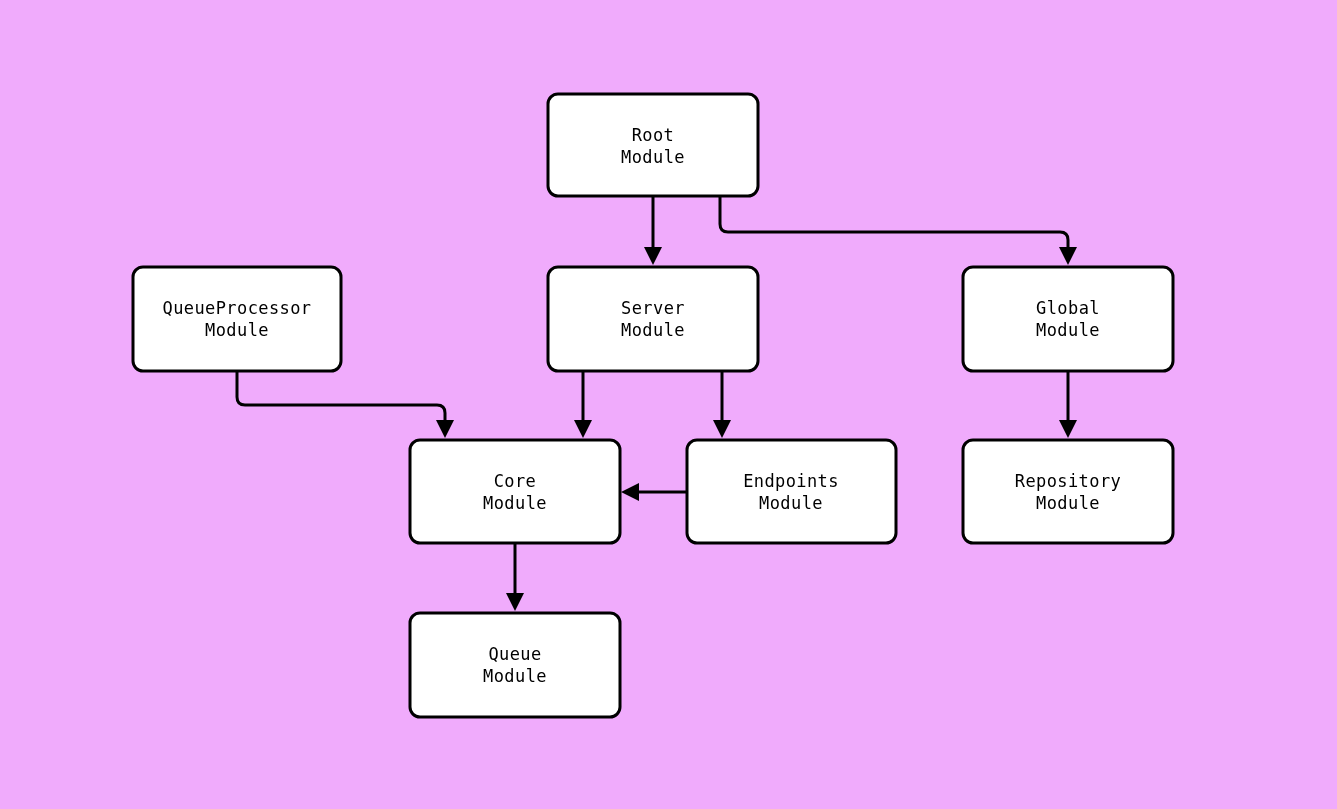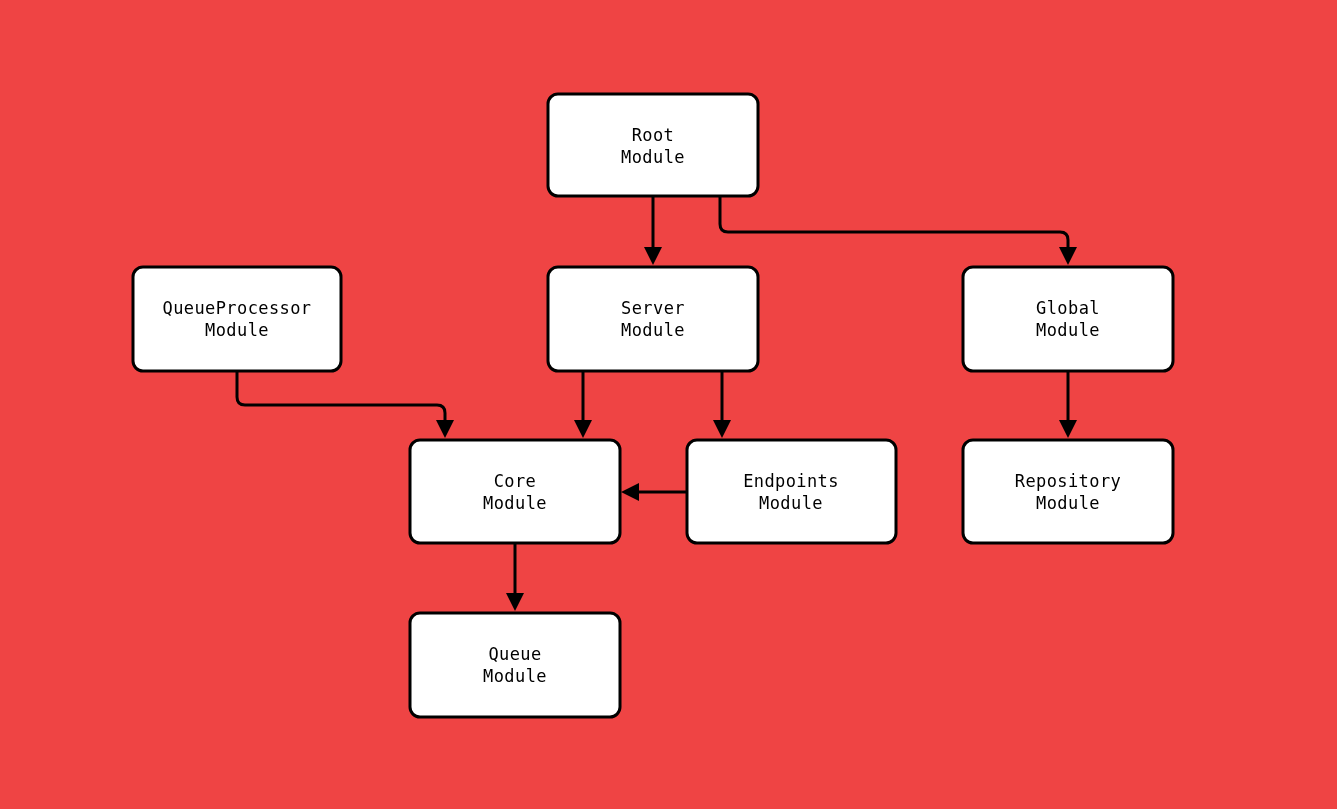--- a/index.html
+++ b/index.html
@@ -11,21 +11,21 @@
   body {
     width: 1337px;
     height: 809px;
     overflow: hidden;
     font-family: "DejaVu Sans Mono", "Liberation Mono", monospace;
   }
   #diagram-canvas {
     position: relative;
     width: 1337px;
     height: 809px;
-    background: #ef4444;
+    background: #f0abfc;
   }
   #diagram-svg {
     position: absolute;
     top: 0;
     left: 0;
     width: 1337px;
     height: 809px;
     display: block;
   }
   .node-rect {

